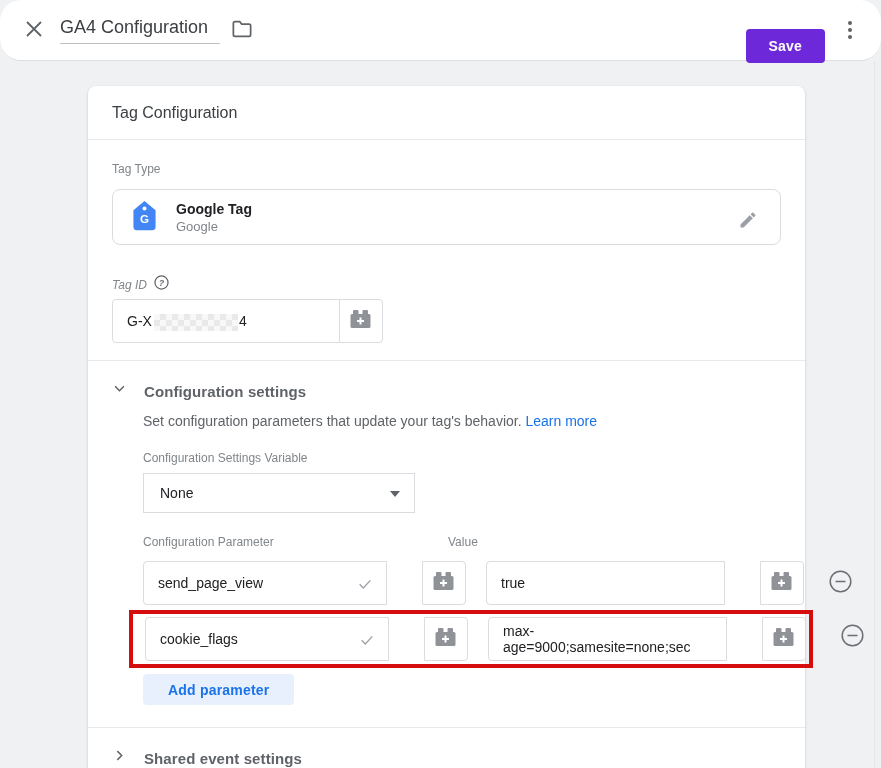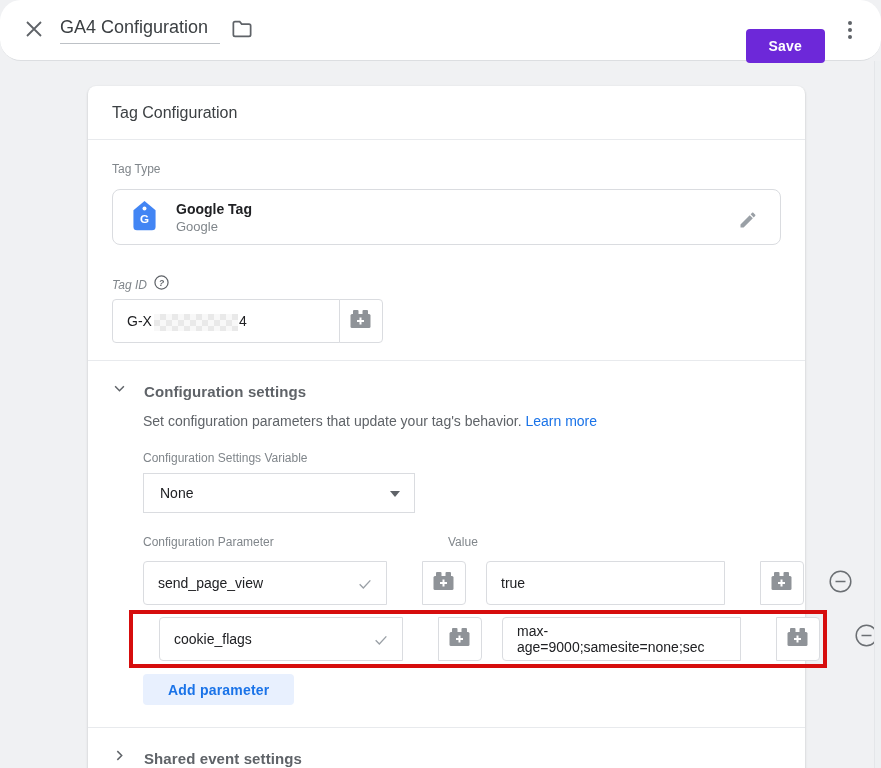--- a/index.html
+++ b/index.html
@@ -123,21 +123,21 @@
   .pgroup, .vgroup { display: flex; gap: 36px; }
   .param-input { width: 244px; }
   .value-input { width: 239px; margin-left: 20px; }
   .check-ic { position: absolute; right: 13px; top: 14px; }
   .minus-btn { margin-left: 25px; }
   .minus-btn.hl-minus { margin-left: 16px; }
 
   .highlight-wrap {
     display: inline-flex;
     border: 4px solid #d60d0d;
-    padding: 3px 3px 3px 26px;
+    padding: 3px 3px 3px 12px;
     margin: 5px 12px 0 -14px;
   }
   .row2-line { display: flex; align-items: center; }
 
   .add-param {
     margin-top: 6px; background: #e8f0fe; color: #1a73e8;
     border: none; border-radius: 4px; cursor: pointer;
     font-family: "Liberation Sans", sans-serif;
     font-size: 14px; font-weight: bold; letter-spacing: .2px;
     height: 31px; padding: 0 25px;

